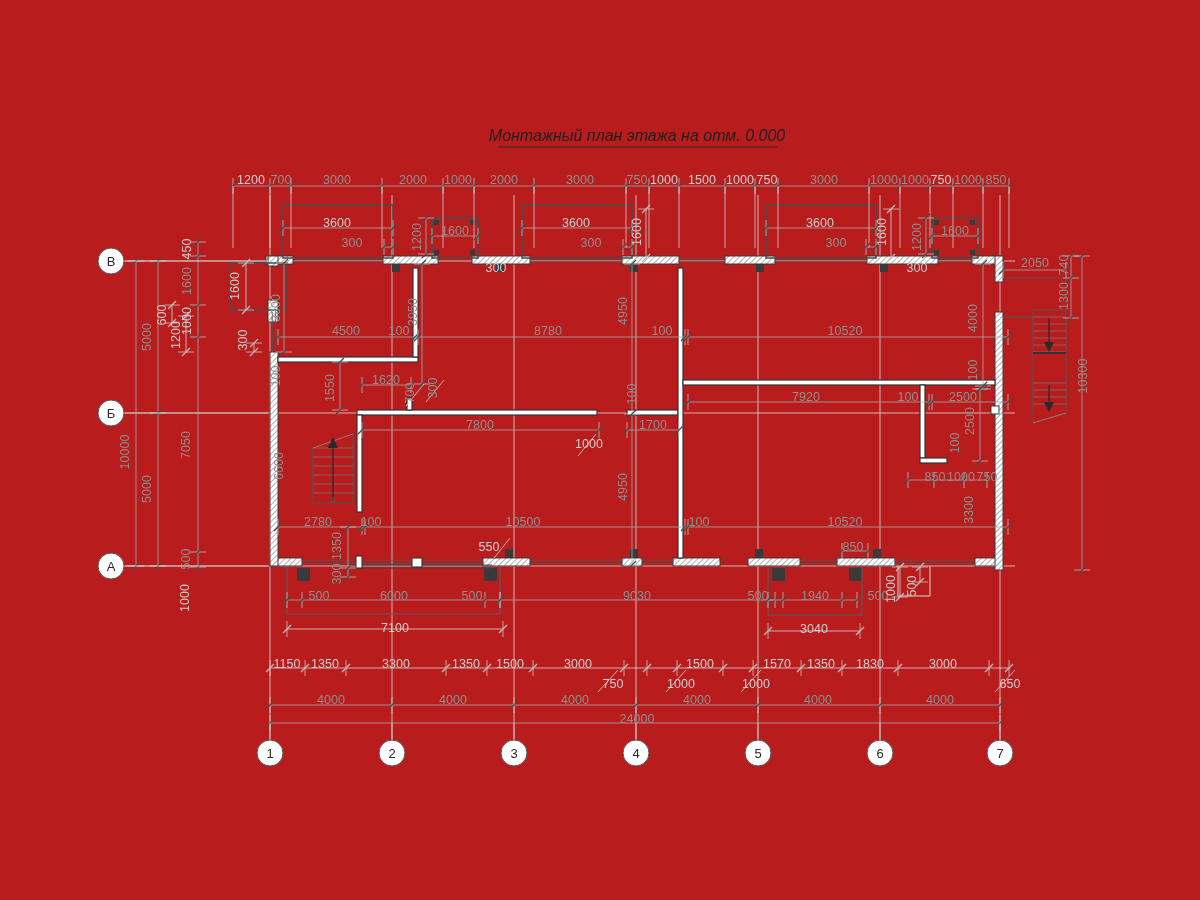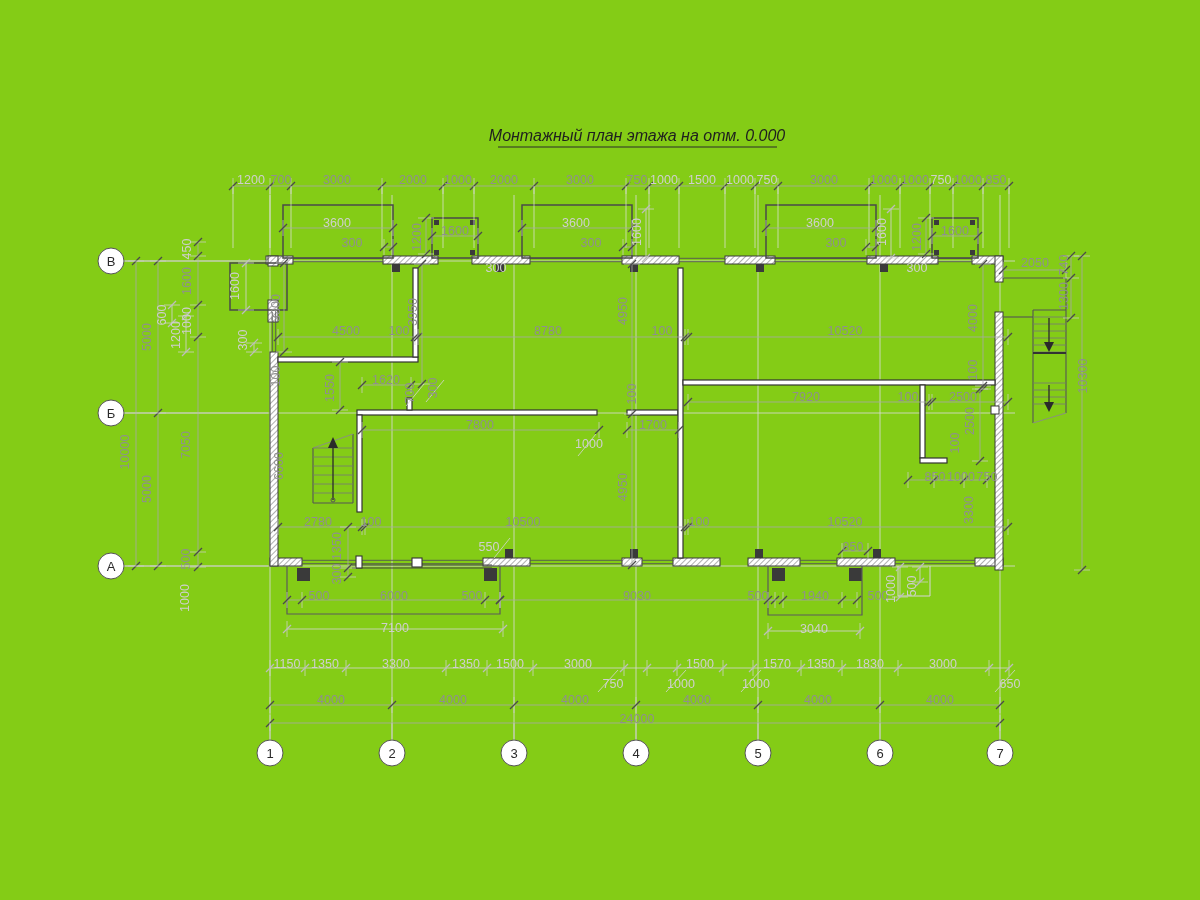--- a/index.html
+++ b/index.html
@@ -1,16 +1,16 @@
 <!DOCTYPE html>
 <html><head>
 <meta charset="utf-8">
 <style>
   html,body{margin:0;padding:0;background:#ffffff;}
-  .sheet{position:relative;width:1200px;height:900px;background:#84cc16;overflow:hidden;
+  .sheet{position:relative;width:1200px;height:900px;background:#b91c1c;overflow:hidden;
          font-family:"Liberation Sans",sans-serif;}
   svg text{font-family:"Liberation Sans",sans-serif;}
   .title-text{font-size:16px;font-style:italic;fill:#1f1f1f;}
 </style>
 </head>
 <body>
 
 <div class="sheet">
 <svg id="plan" width="1200" height="900" viewBox="0 0 1200 900">
   <defs>

